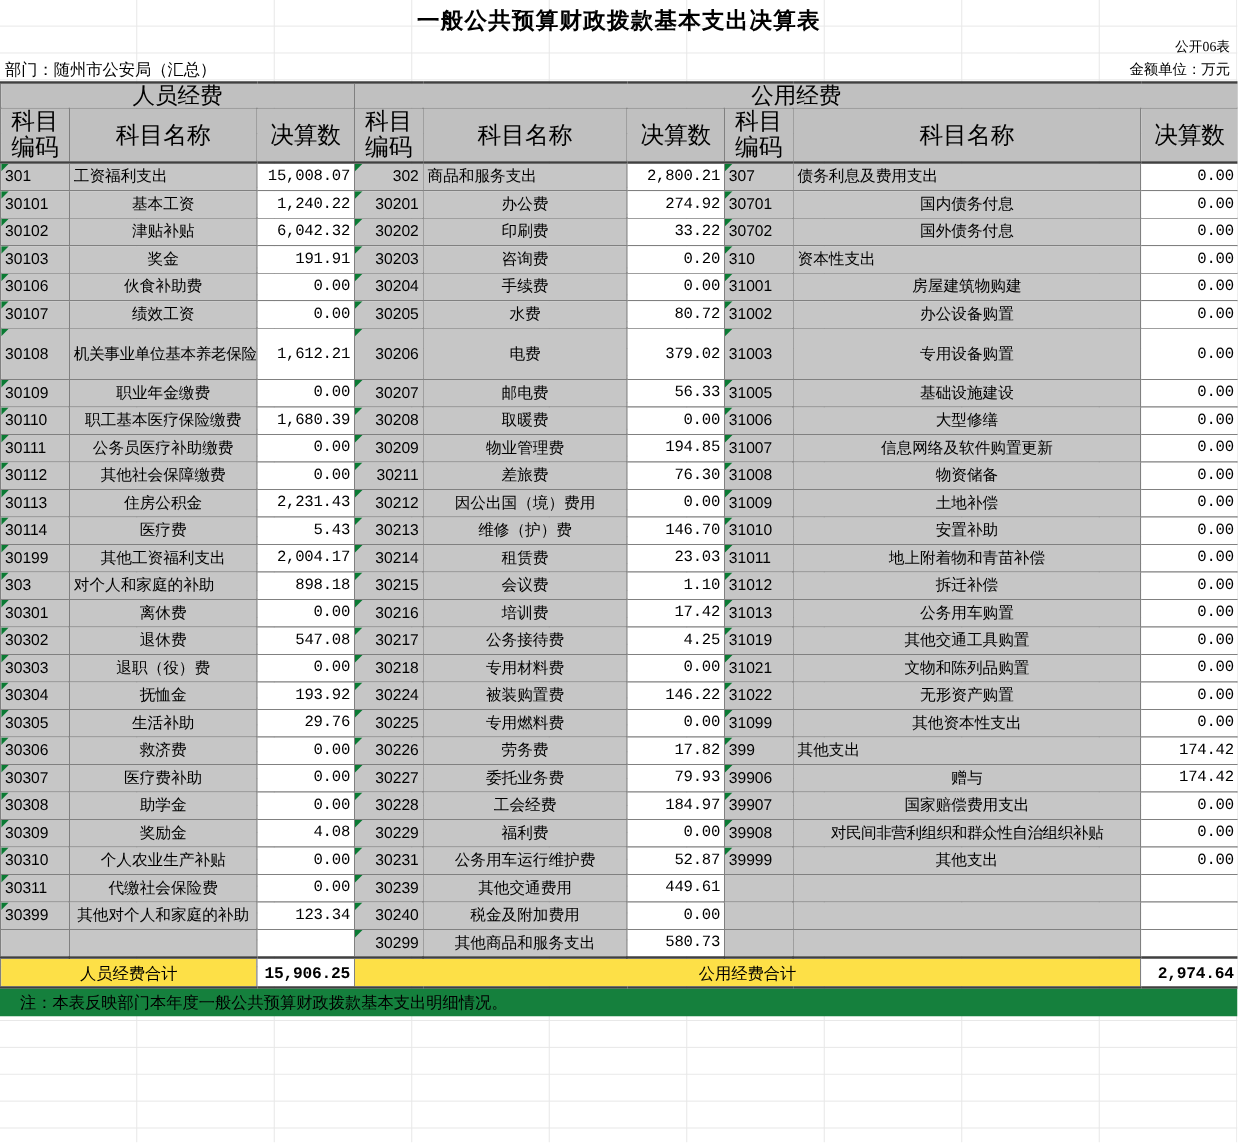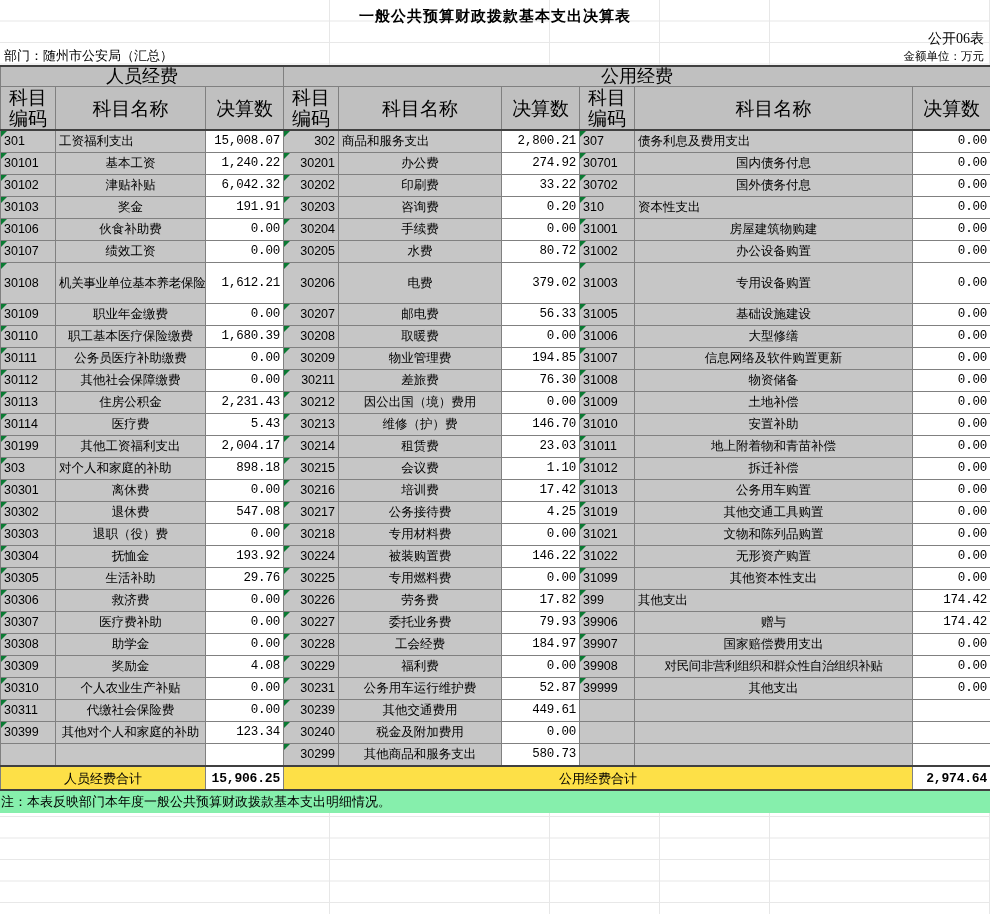--- a/index.html
+++ b/index.html
@@ -19,29 +19,29 @@
       linear-gradient(to bottom,#d4d4d4 1px,transparent 1px);
     background-size:110px 21.5px;
     background-position:-1px -1px;
     opacity:.55;
   }
   .layer{position:relative;z-index:2;}
 
   
   .title{
     text-align:center;
-    font-size:15px;
+    font-size:18px;
     font-weight:bold;
     letter-spacing:1px;
     padding-top:4px;
     height:26px;
     line-height:24px;
   }
   .meta{
-    font-size:14px;
+    font-size:11px;
     height:17px;
     line-height:17px;
     position:relative;
   }
   .meta .right{position:absolute;right:6px;top:0;}
   .meta-dept{font-size:13px;height:18px;line-height:18px;position:relative;}
   .meta-dept .left{position:absolute;left:4px;top:0;}
   .meta-dept .right{position:absolute;right:6px;top:0;font-size:11.5px;}
 
   
@@ -111,22 +111,22 @@
     border-top:2px solid #404040;
     border-bottom:2px solid #404040;
     height:22px;
     font-size:13px;
   }
   tr.total td.c-val{background:#ffffff !important;text-align:right;font-weight:bold;}
 
   .note{
     font-size:13px;
     height:22px;line-height:22px;
-    padding-left:1px;
-    background:#86efac;
+    padding-left:16px;
+    background:#15803d;
     position:relative;z-index:3;
   }
 </style>
 </head>
 <body>
 
 <div class="sheet">
   <div class="gridbg"></div>
 
   <div class="layer">

